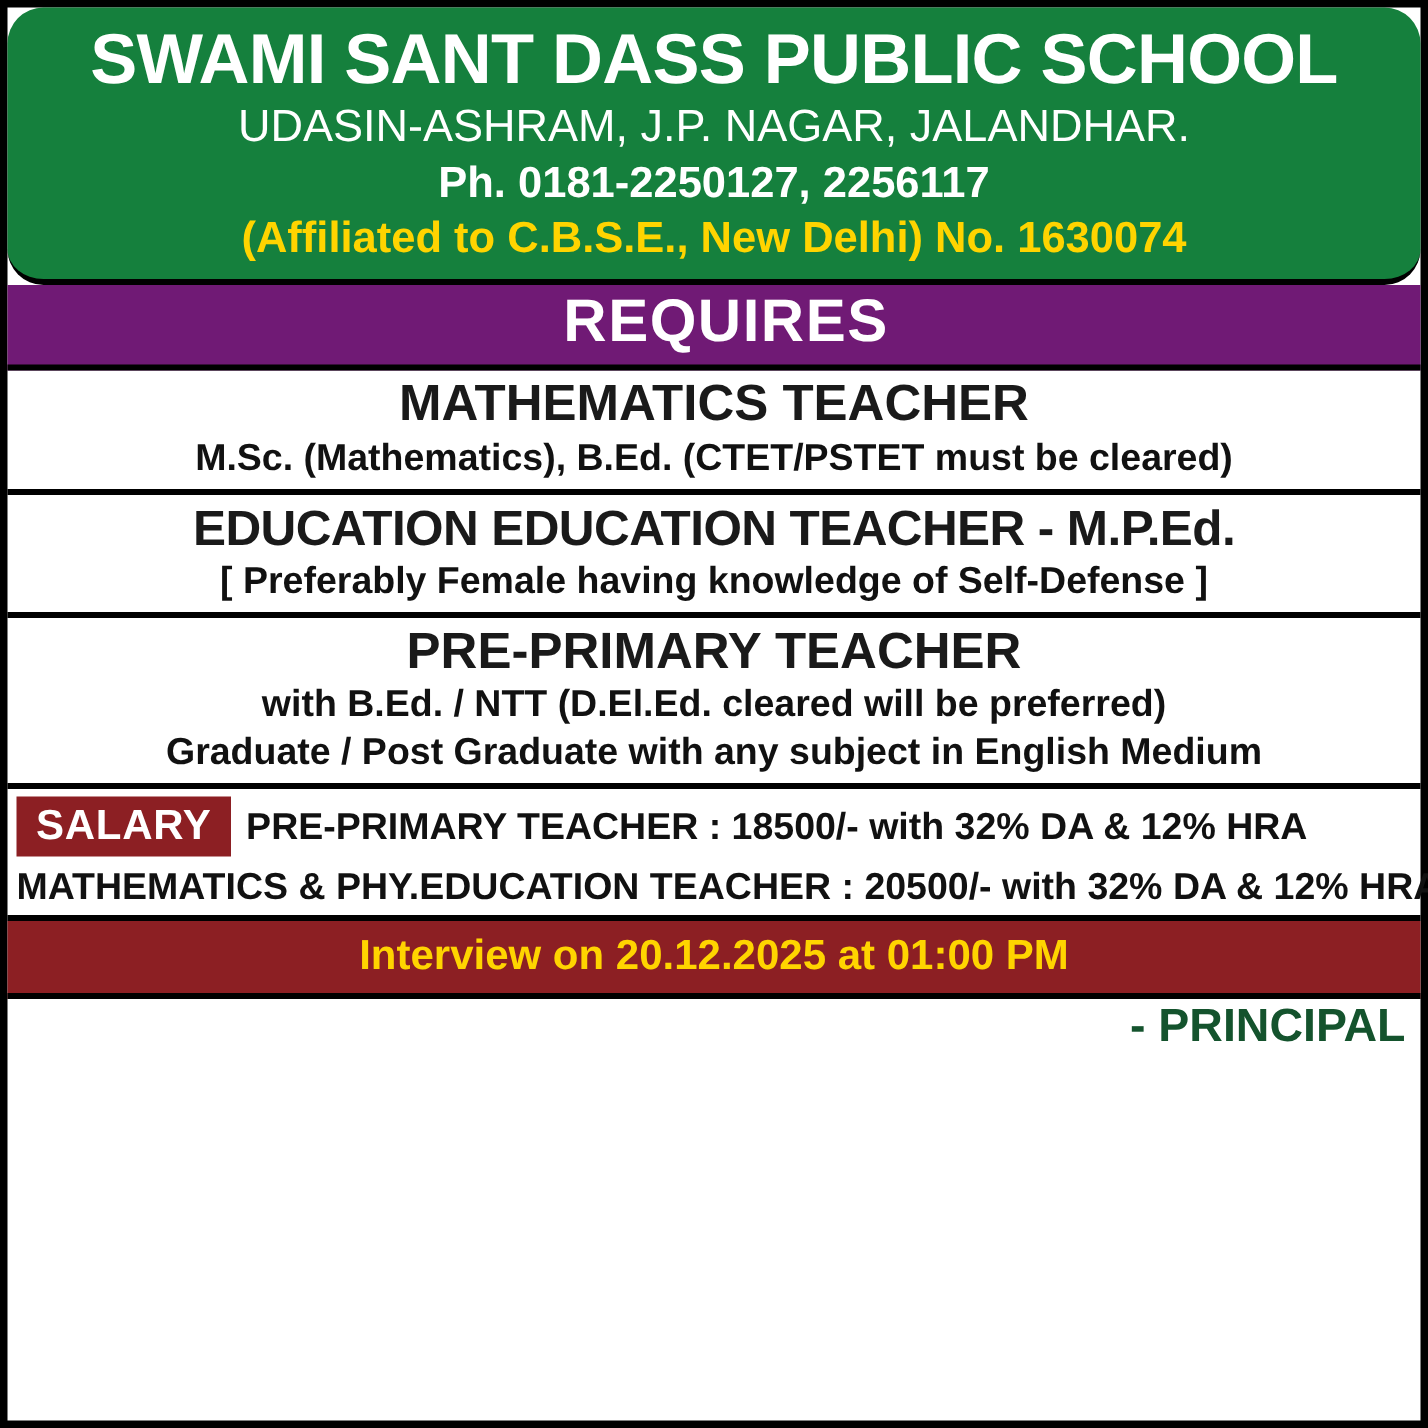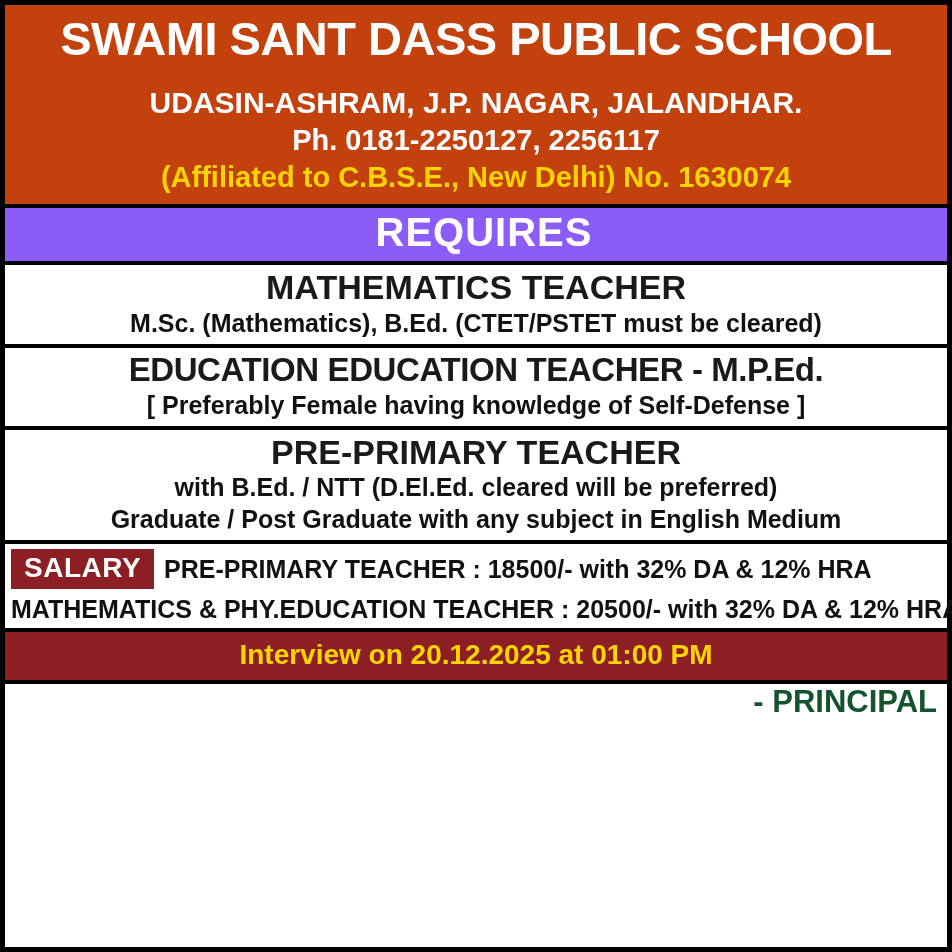--- a/index.html
+++ b/index.html
@@ -19,59 +19,60 @@
     height: 952px;
     box-sizing: border-box;
     background: #ffffff;
     border: 5px solid #000000;
     display: flex;
     flex-direction: column;
   }
 
   
   .header {
-    background: #c2410c;
+    background: #15803d;
     color: #ffffff;
     text-align: center;
     padding: 10px 8px 10px 8px;
     border-bottom: 4px solid #000000;
+    border-radius: 24px;
   }
   .school-name {
     font-size: 47px;
     font-weight: bold;
     letter-spacing: -0.5px;
     line-height: 1.0;
     white-space: nowrap;
   }
   .school-address {
     font-size: 30px;
-    font-weight: bold;
+    font-weight: normal;
     line-height: 1.15;
-    margin-top: 24px;
+    margin-top: 6px;
     white-space: nowrap;
   }
   .school-phone {
     font-size: 29px;
     font-weight: bold;
     line-height: 1.15;
     margin-top: 3px;
     white-space: nowrap;
   }
   .affiliation {
     font-size: 29px;
     font-weight: bold;
     color: #ffd400;
     line-height: 1.15;
     margin-top: 4px;
     white-space: nowrap;
   }
 
   
   .requires-bar {
-    background: #8b5cf6;
+    background: #701a75;
     color: #ffffff;
     text-align: center;
     font-size: 40px;
     font-weight: bold;
     padding: 2px 0 6px 16px;
     letter-spacing: 1px;
     border-bottom: 4px solid #000000;
   }
 
   

